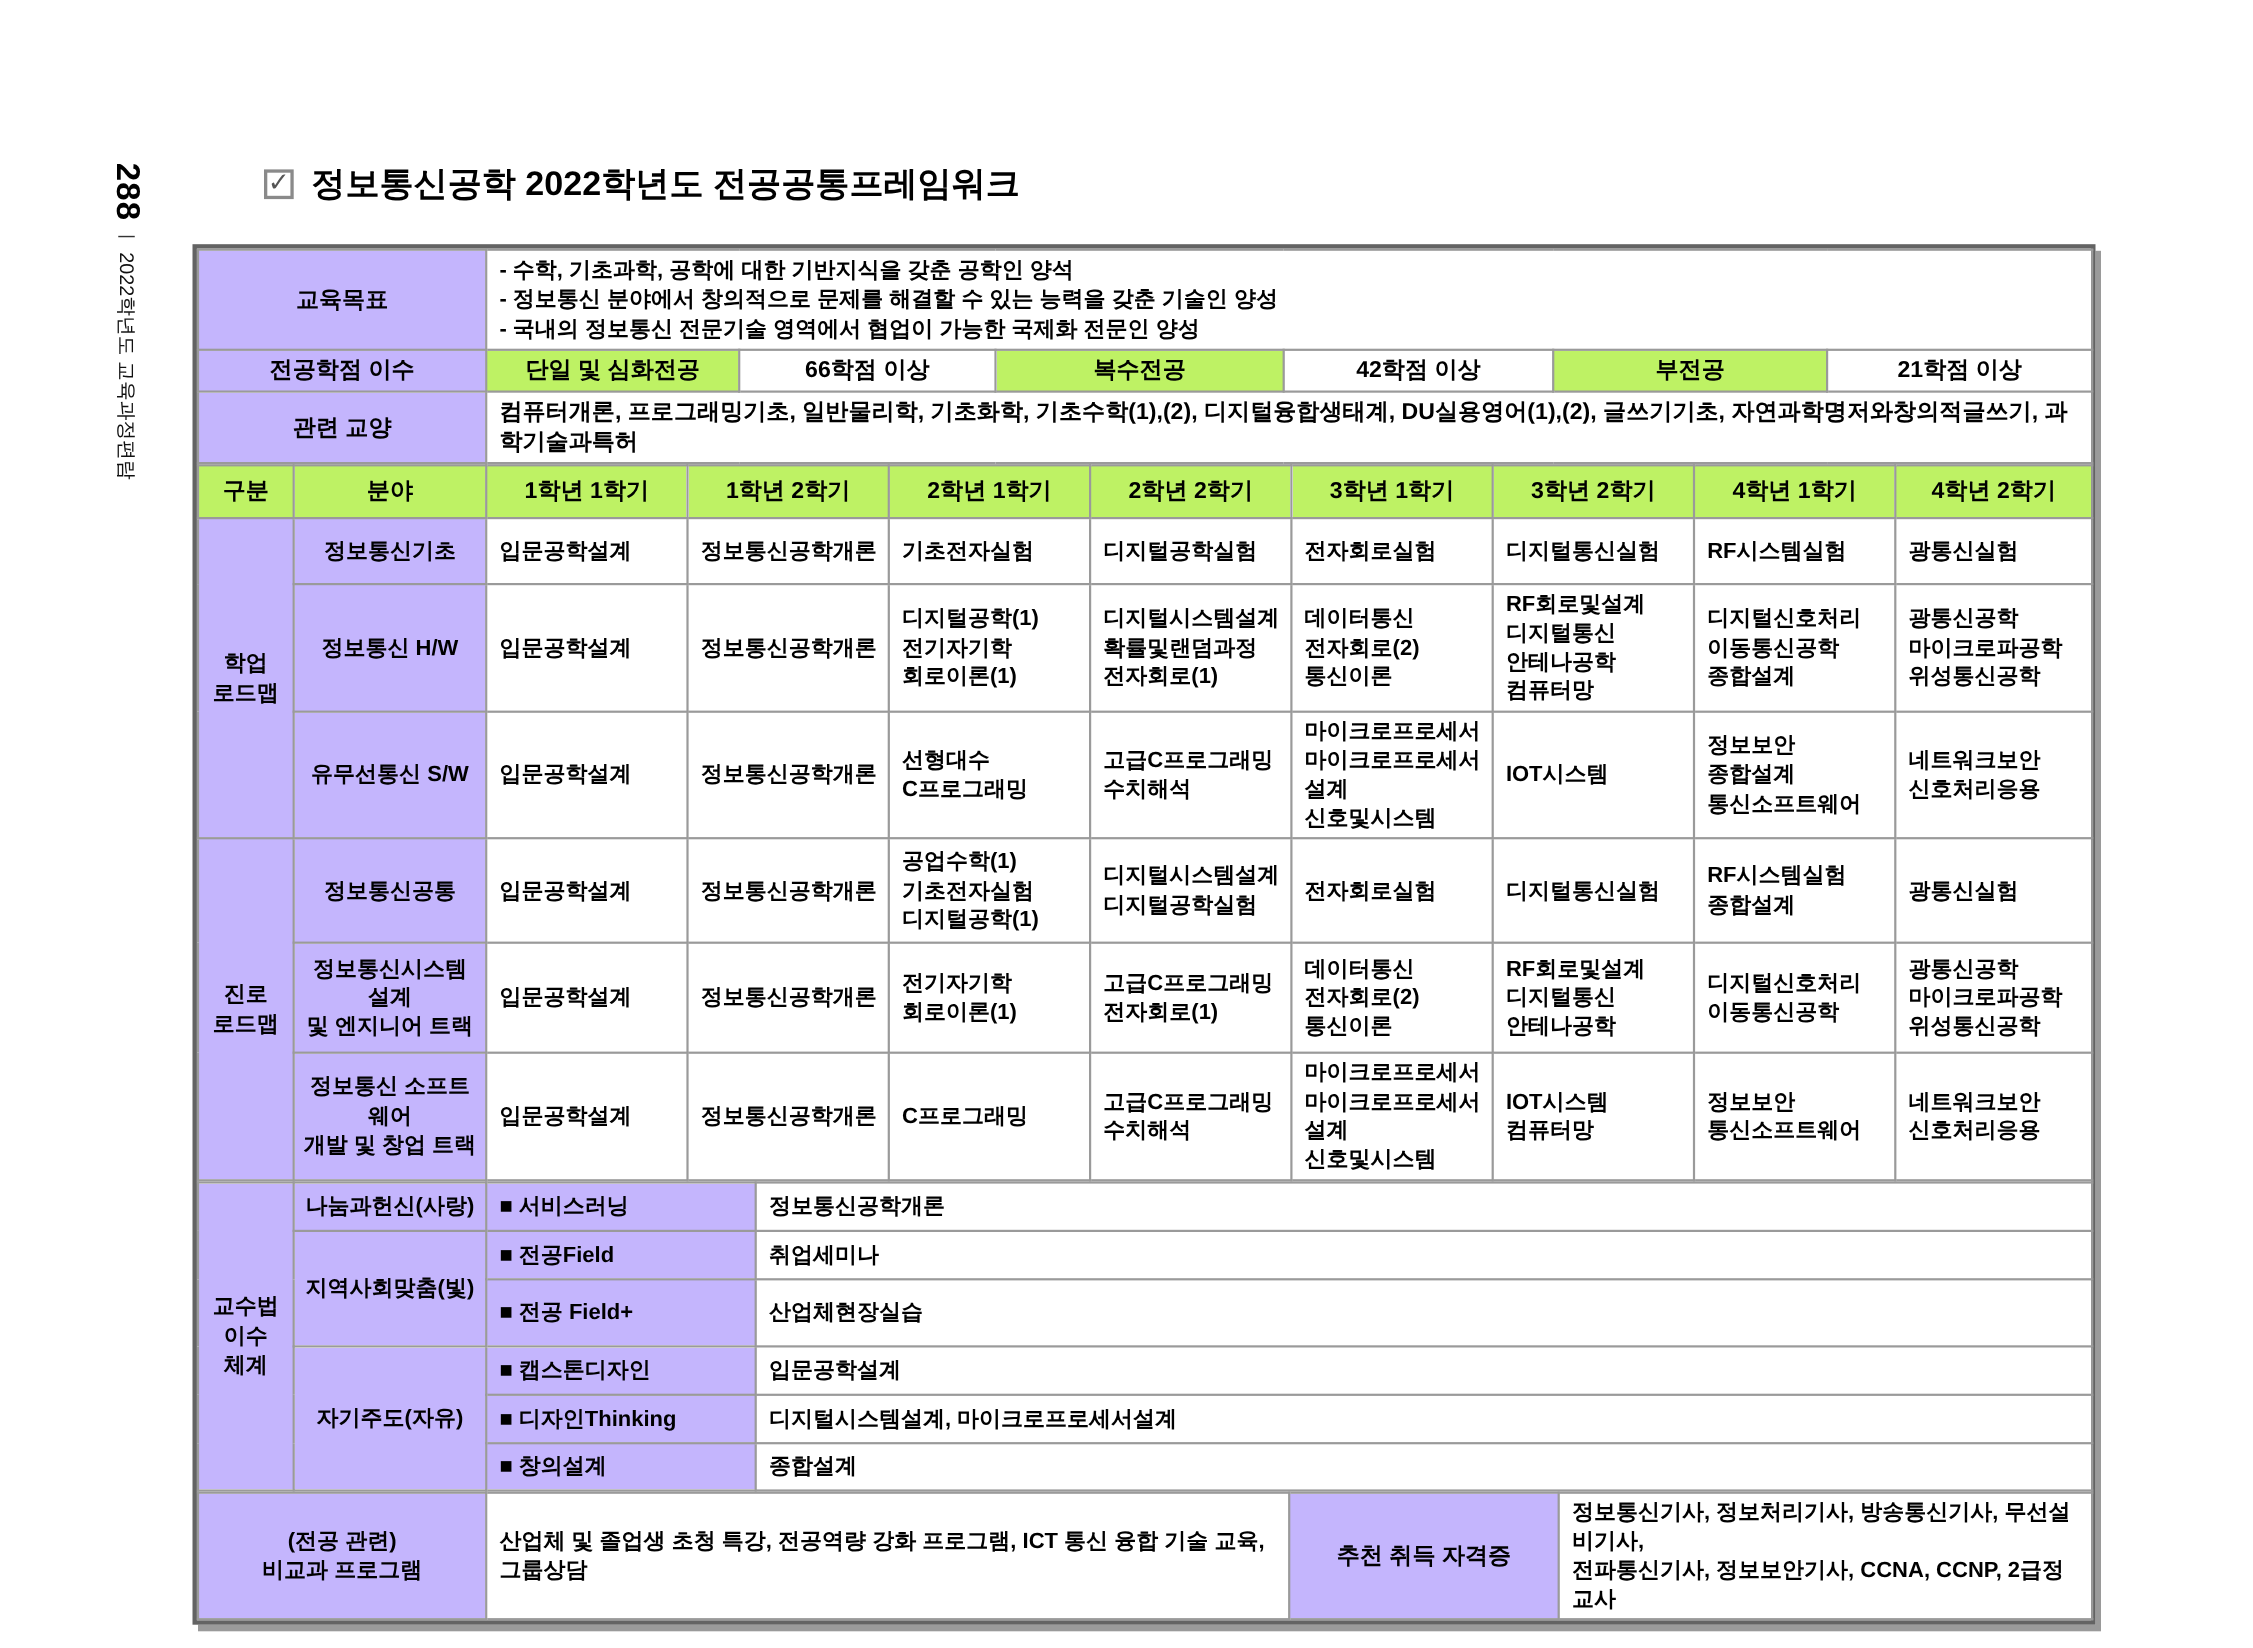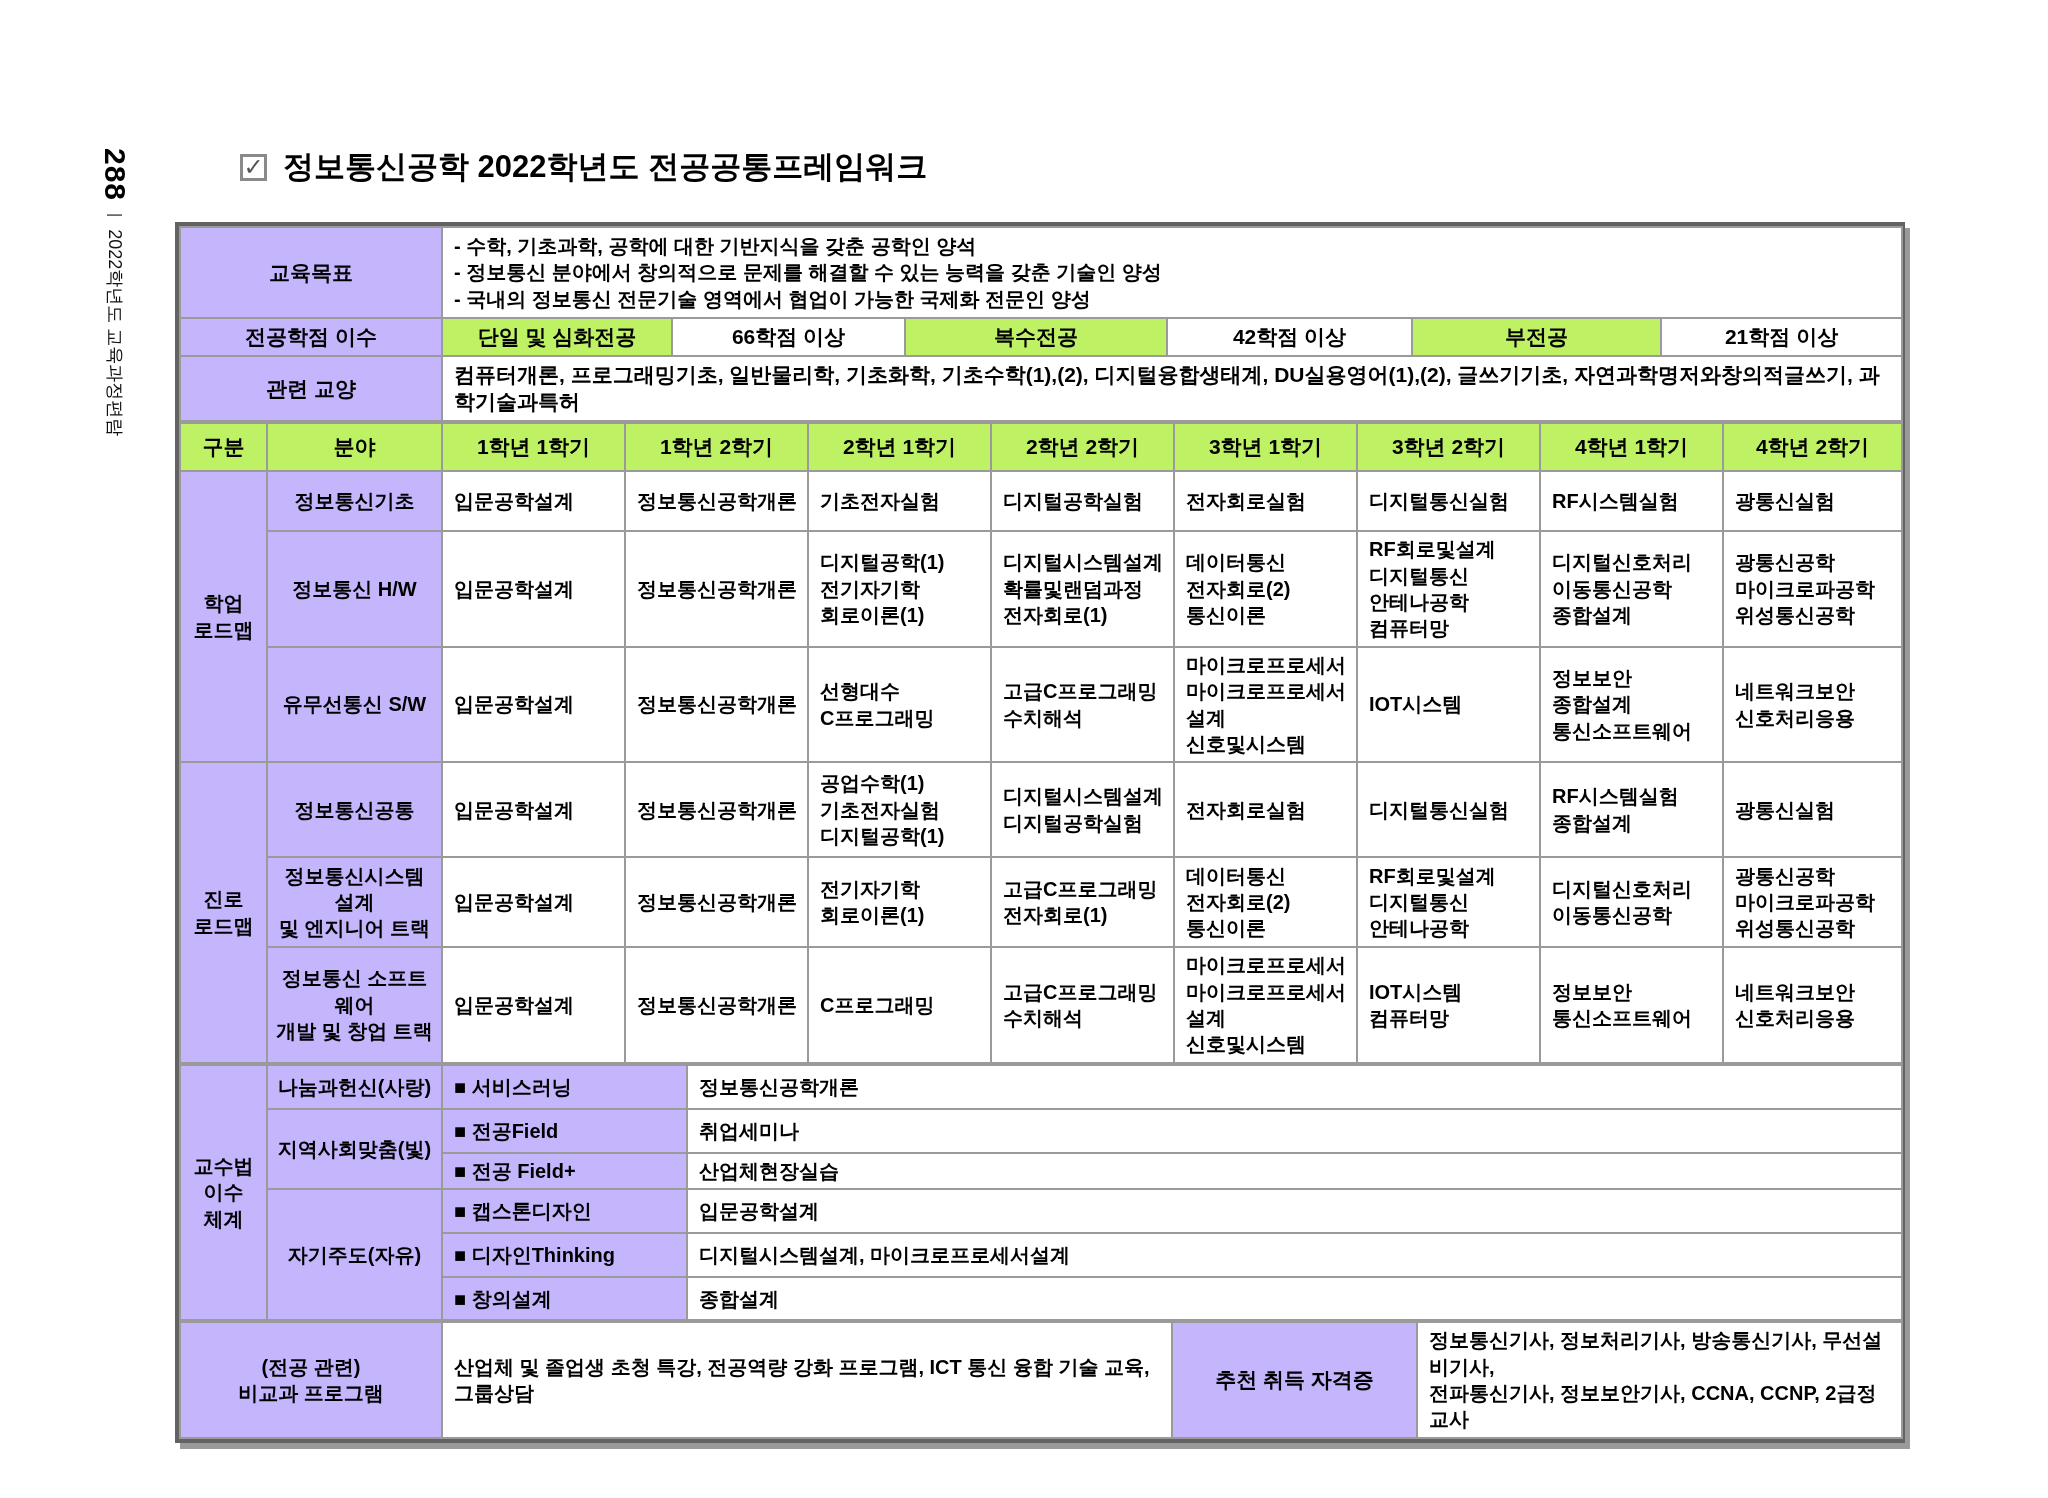--- a/index.html
+++ b/index.html
@@ -188,21 +188,21 @@
 기초전자실험
 디지털공학(1)</td>
       <td class="white lft ml">디지털시스템설계
 디지털공학실험</td>
       <td class="white lft ml">전자회로실험</td>
       <td class="white lft ml">디지털통신실험</td>
       <td class="white lft ml">RF시스템실험
 종합설계</td>
       <td class="white lft ml">광통신실험</td>
     </tr>
-    <tr style="height:90px">
+    <tr style="height:100px">
       <td class="gray ml">정보통신시스템설계
 및 엔지니어 트랙</td>
       <td class="white lft ml">입문공학설계</td>
       <td class="white lft ml">정보통신공학개론</td>
       <td class="white lft ml">전기자기학
 회로이론(1)</td>
       <td class="white lft ml">고급C프로그래밍
 전자회로(1)</td>
       <td class="white lft ml">데이터통신
 전자회로(2)
@@ -257,21 +257,21 @@
       <td class="white lft">정보통신공학개론</td>
     </tr>
     <tr style="height:44px">
       <td class="gray" rowspan="2">지역사회맞춤(빛)</td>
       <td class="gray lft">
         <span>■</span>
         <span>전공Field</span>
       </td>
       <td class="white lft">취업세미나</td>
     </tr>
-    <tr style="height:36px">
+    <tr style="height:61px">
       <td class="gray lft">
         <span>■</span>
         <span>전공 Field+</span>
       </td>
       <td class="white lft">산업체현장실습</td>
     </tr>
     <tr style="height:44px">
       <td class="gray" rowspan="3">자기주도(자유)</td>
       <td class="gray lft">
         <span>■</span>

